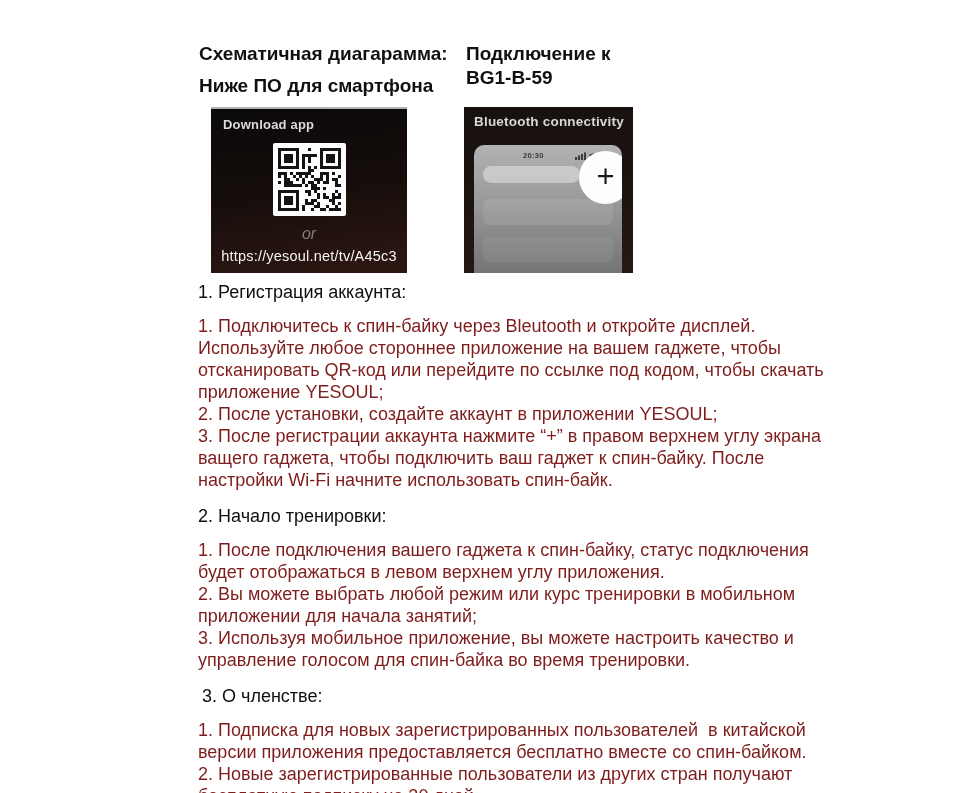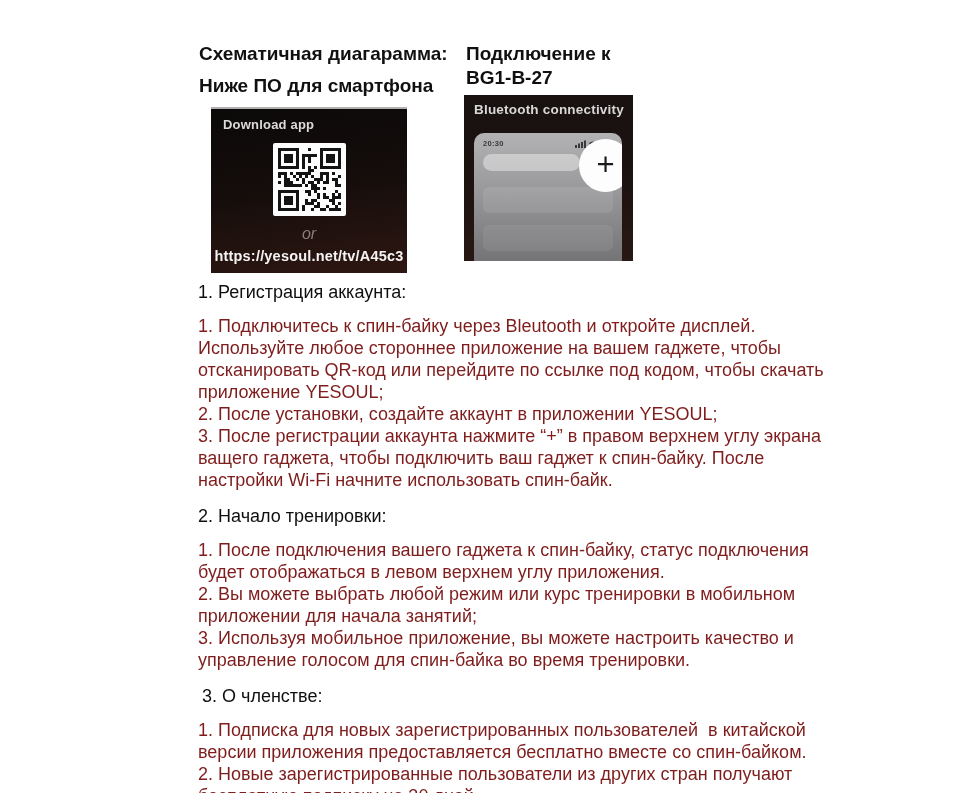--- a/index.html
+++ b/index.html
@@ -22,33 +22,34 @@
     background:linear-gradient(172deg,#0b0909 0%,#140d0b 45%,#2e1712 100%);
     border-top:2px solid #b3b0b0;
     display:flex;flex-direction:column;align-items:center;
   }
   .dl-title{align-self:flex-start;padding:8px 0 0 12px;font-size:13px;font-weight:600;
     color:#dcdada;letter-spacing:.2px;}
   .qr-box{margin-top:11px;background:#fdfdfd;padding:5px;border-radius:2px;}
   .qr-grid{display:grid;grid-template-columns:repeat(21,3px);grid-template-rows:repeat(21,3px);}
   .qr-grid .d{background:#141414;}
   .or-label{margin-top:9px;font-size:16px;color:#8a7d7a;font-style:italic;}
-  .url-text{margin-top:5px;font-size:14.5px;font-weight:bold;color:#f5f3f3;letter-spacing:.2px;}
+  .url-text{margin-top:5px;font-size:14.5px;font-weight:normal;color:#f5f3f3;letter-spacing:.2px;}
 
   
   .bluetooth-card{
-    left:428px;top:95px;width:169px;height:166px;box-sizing:border-box;
+    left:428px;top:107px;width:169px;height:166px;box-sizing:border-box;
     background:linear-gradient(178deg,#171110 0%,#1d1310 55%,#281813 100%);
     overflow:hidden;
   }
   .bt-title{padding:7px 0 0 10px;font-size:13.5px;font-weight:600;color:#d9d7d7;letter-spacing:.2px;}
   .phone-screen{
     position:absolute;left:10px;right:11px;top:38px;bottom:0;
     border-radius:10px 10px 0 0;overflow:hidden;
     background:linear-gradient(#b2b2b4 0%,#99999b 45%,#747476 100%);
+    padding-left:40px;
   }
   .status-row{display:flex;justify-content:space-between;align-items:center;padding:6px 8px 0 9px;}
   .status-time{font-size:7.5px;font-weight:bold;color:#39393b;letter-spacing:.3px;}
   .status-icons{display:flex;align-items:center;gap:2px;}
   .status-icons svg{display:block;}
   .ph-pill{position:absolute;left:9px;top:21px;width:97px;height:17px;border-radius:9px;
     background:rgba(255,255,255,0.40);}
   .ph-stripe1{position:absolute;left:9px;right:9px;top:54px;height:26px;border-radius:6px;
     background:rgba(255,255,255,0.09);}
   .ph-stripe2{position:absolute;left:9px;right:9px;top:92px;height:26px;border-radius:6px;
@@ -66,21 +67,21 @@
   .section-body{font-size:18px;line-height:22px;color:#7f1d1d;white-space:pre;margin:12px 0 14px 0;}
 </style>
 </head>
 <body>
 
 <div class="abs heading-left">
   <div class="hl-line">Схематичная диагарамма:</div>
   <div class="hl-line">Ниже ПО для смартфона</div>
 </div>
 <div class="abs heading-right">Подключение к
-BG1-B-27</div>
+BG1-B-59</div>
 
 <div class="abs download-card">
   <div class="dl-title">Download app</div>
   <div class="qr-box">
     <div class="qr-grid" id="qr">
         <div class="d"></div>
         <div class="d"></div>
         <div class="d"></div>
         <div class="d"></div>
         <div class="d"></div>

